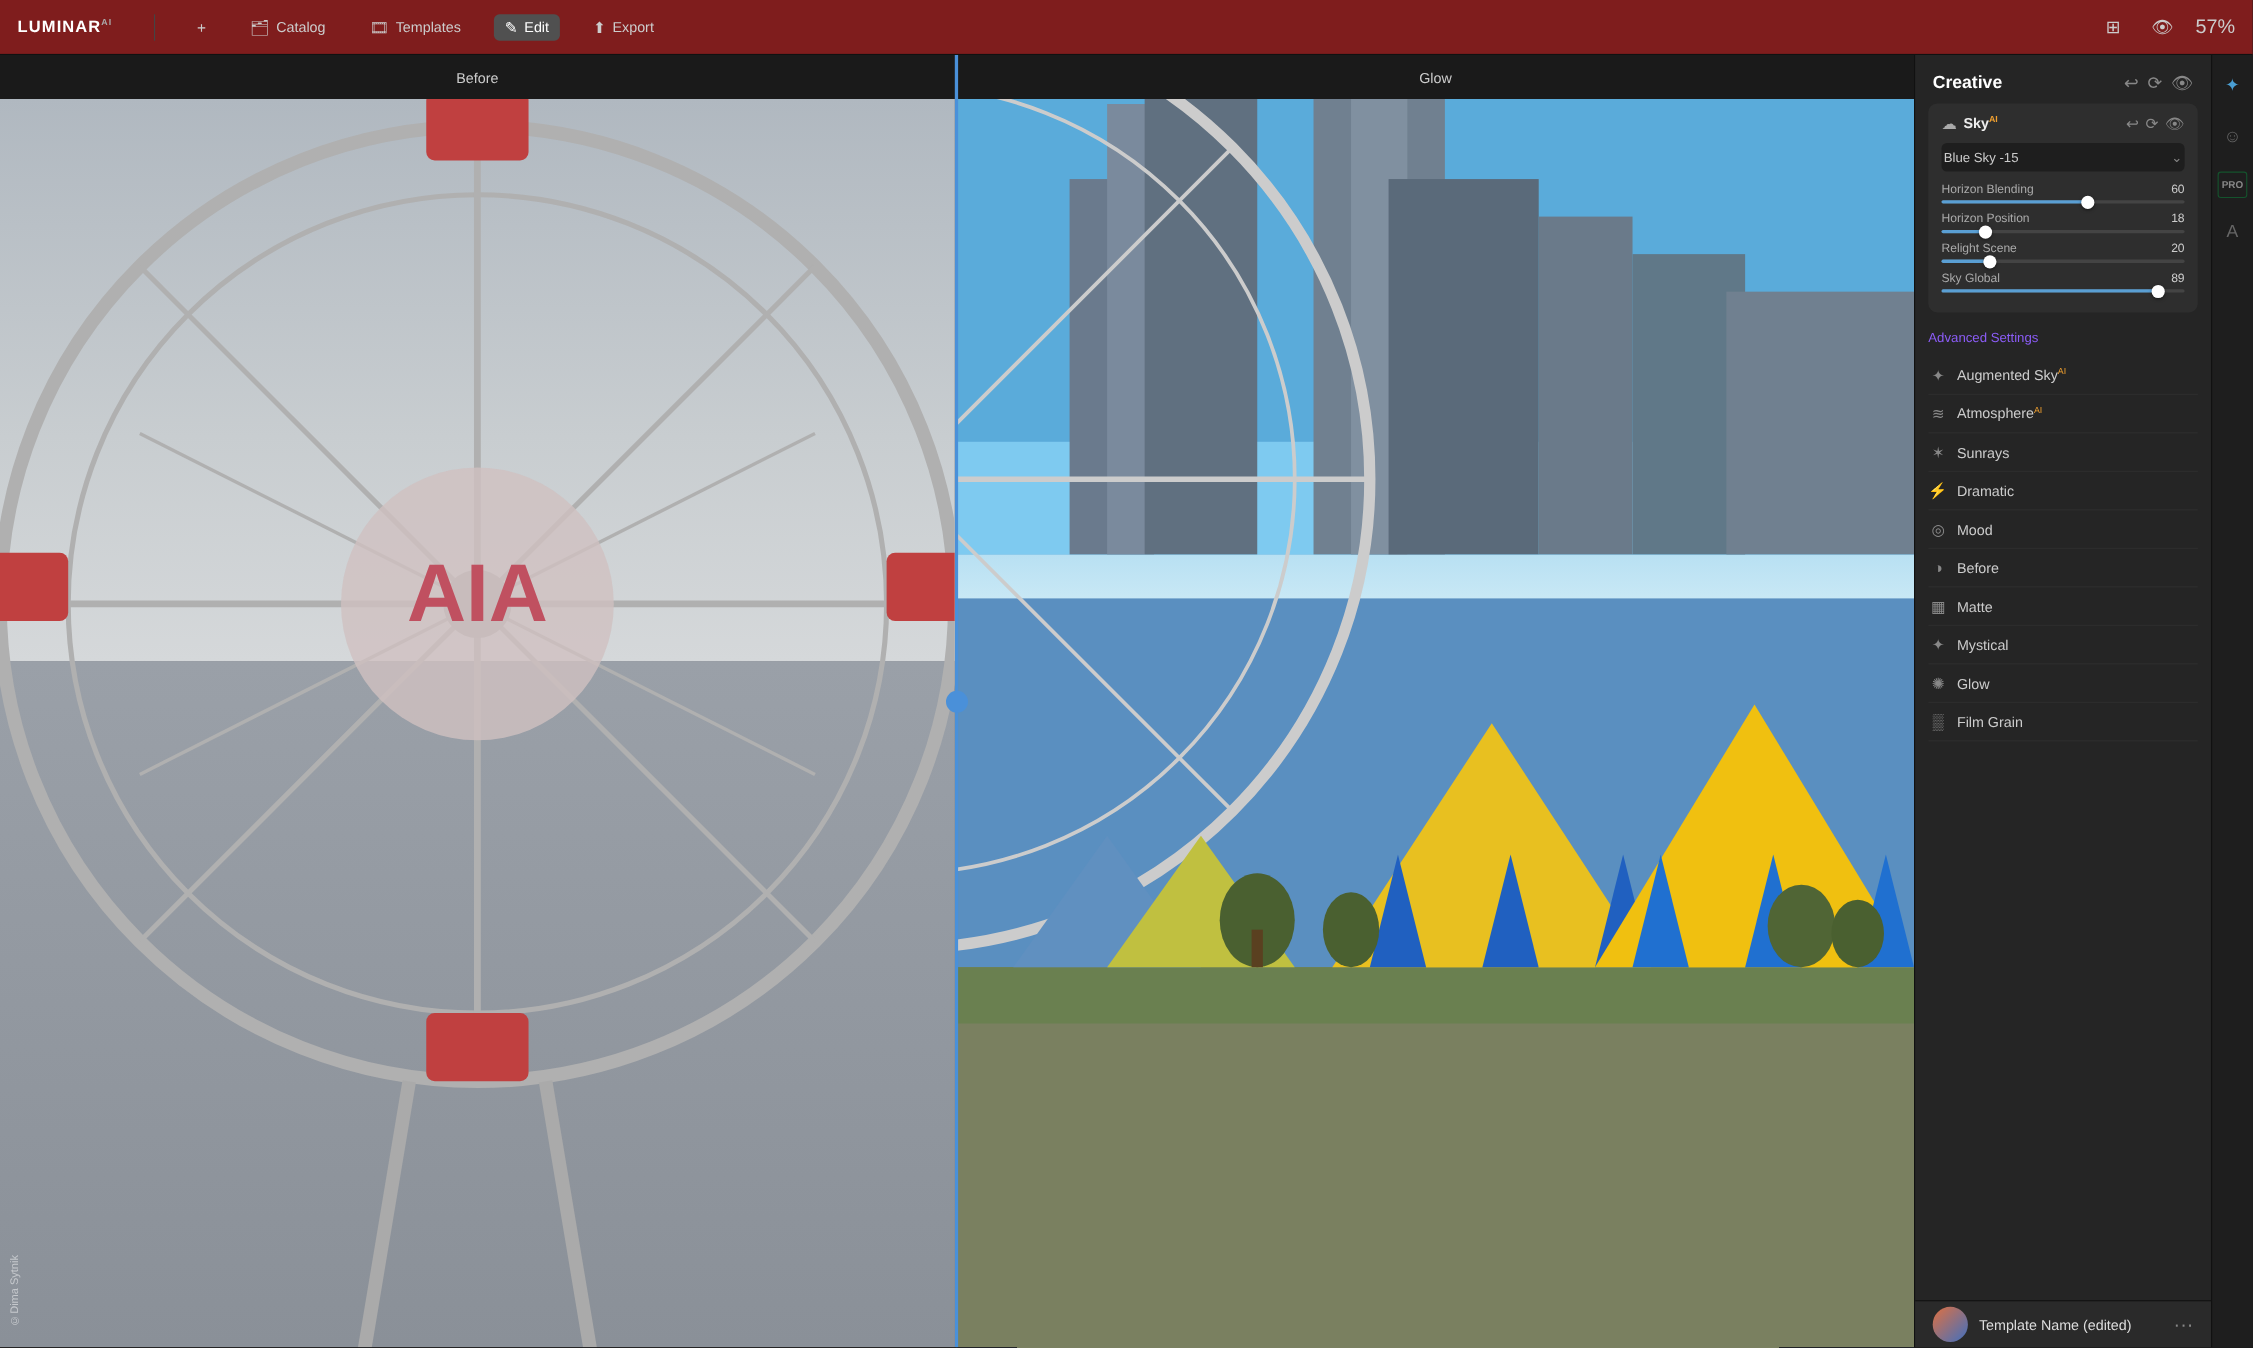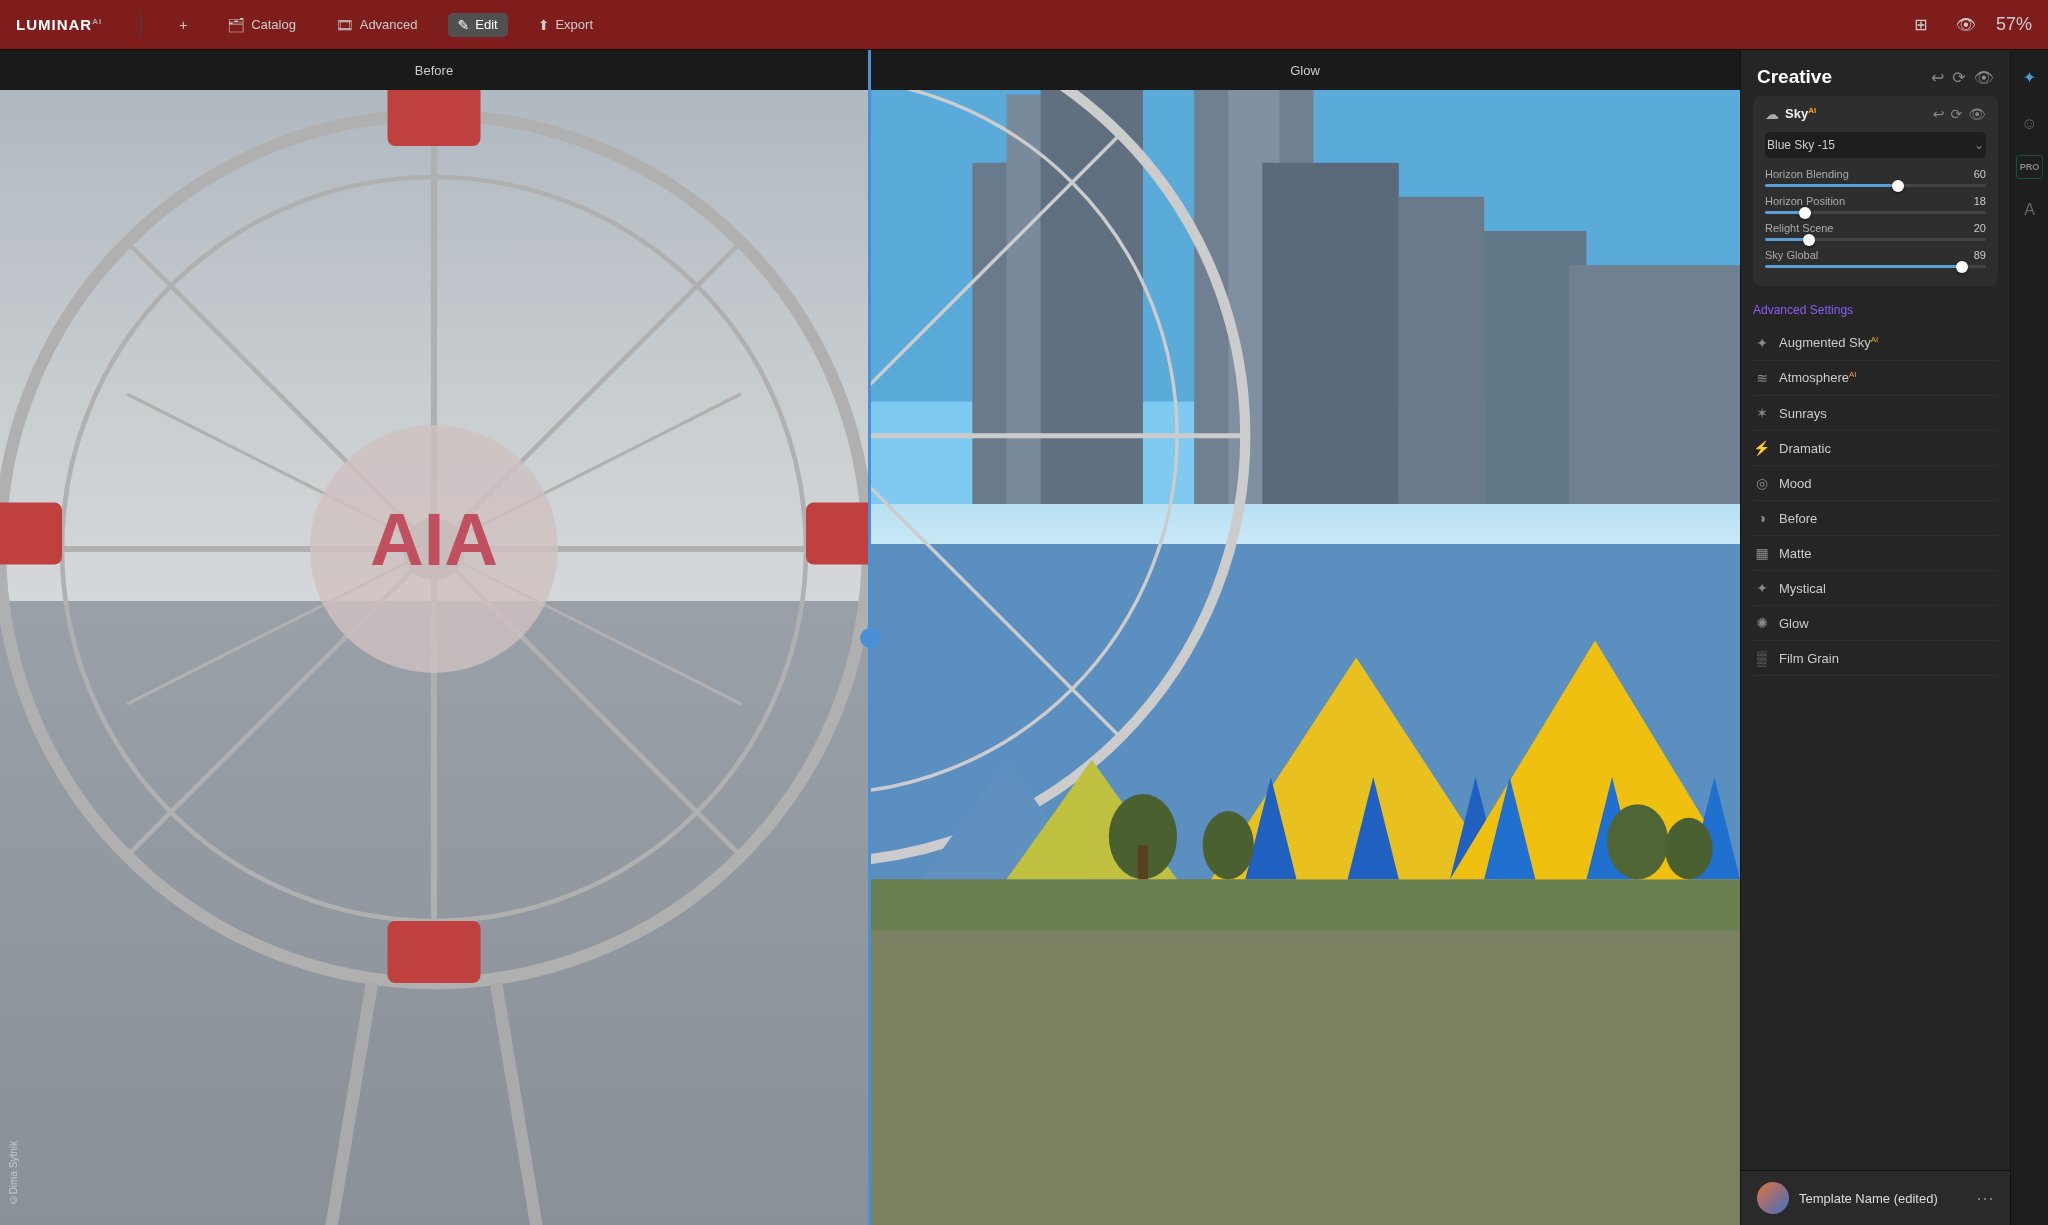--- a/index.html
+++ b/index.html
@@ -144,21 +144,21 @@
     }
 
     
     .panel-header {
       padding: 16px 16px 8px 16px;
       display: flex;
       align-items: center;
       justify-content: space-between;
     }
     .panel-title {
-      font-size: 19px;
+      font-size: 16px;
       font-weight: 600;
       color: #fff;
     }
     .panel-header-icons {
       display: flex; gap: 8px;
     }
     .ph-icon {
       font-size: 16px; color: #888; cursor: pointer;
     }
 
@@ -243,21 +243,21 @@
       padding: 9px 0;
       border-bottom: 1px solid #2e2e2e;
       cursor: pointer;
     }
     .section-item-icon { font-size: 14px; color: #888; width: 18px; text-align: center; }
     .section-item-label { font-size: 13px; color: #ccc; flex: 1; }
     .section-item sup { font-size: 8px; color: #f0a030; }
 
     
     .bottom-bar {
-      height: 55px;
+      height: 43px;
       background: #2a2a2a;
       border-top: 1px solid #111;
       display: flex;
       align-items: center;
       padding: 0 16px;
       gap: 10px;
     }
     .template-avatar {
       width: 32px; height: 32px;
       border-radius: 50%;
@@ -349,21 +349,21 @@
   <div class="topbar-sep"></div>
   <button class="topbar-btn">
     <span class="btn-icon">+</span>
   </button>
   <button class="topbar-btn">
     <span class="btn-icon">🗂</span>
     <span>Catalog</span>
   </button>
   <button class="topbar-btn">
     <span class="btn-icon">🎞</span>
-    <span>Advanced</span>
+    <span>Templates</span>
   </button>
   <button class="topbar-btn active">
     <span class="btn-icon">✎</span>
     <span>Edit</span>
   </button>
   <button class="topbar-btn">
     <span class="btn-icon">⬆</span>
     <span>Export</span>
   </button>
   <div class="topbar-right">

